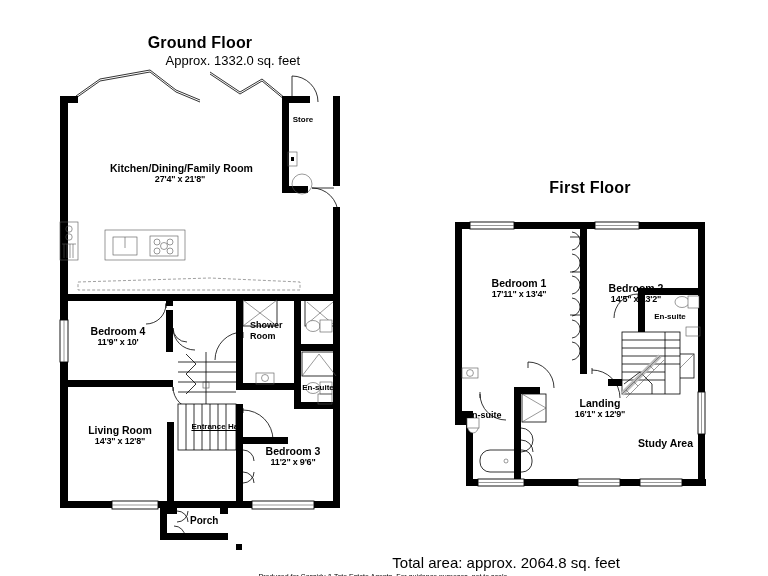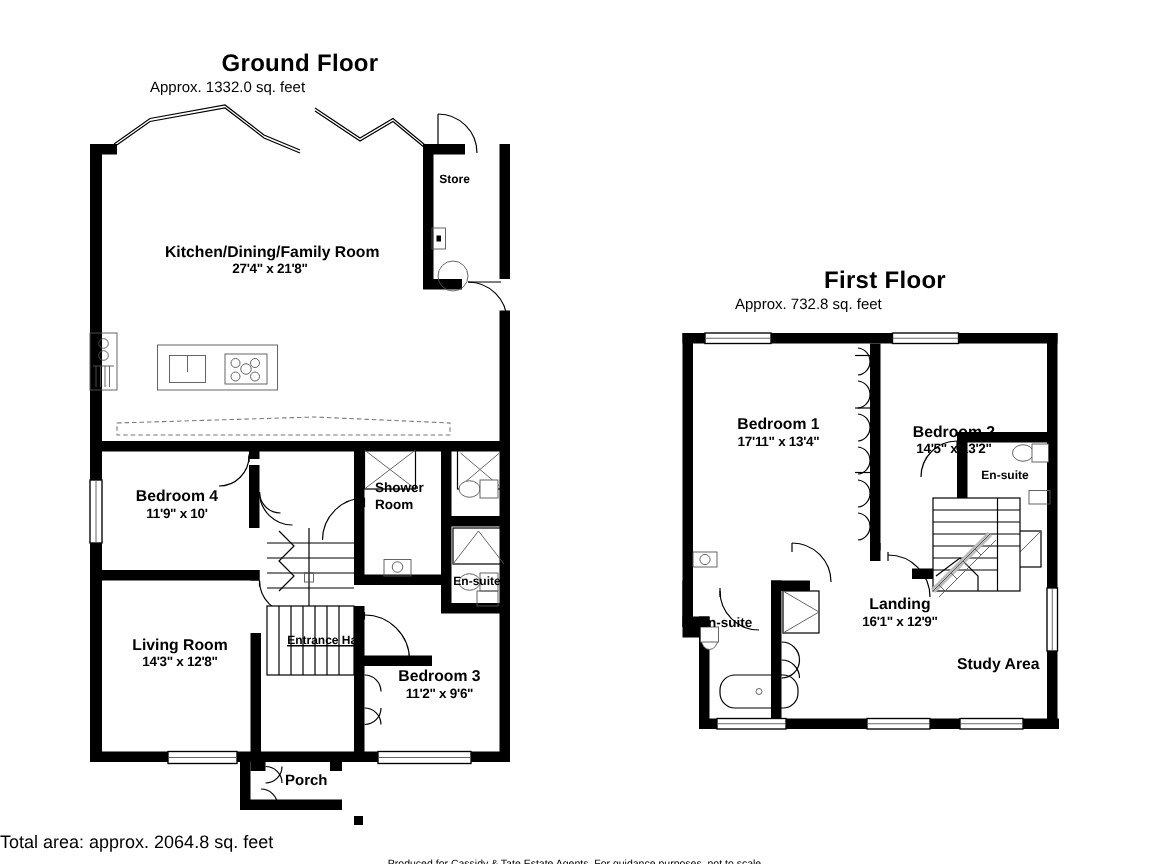--- a/index.html
+++ b/index.html
@@ -2,49 +2,48 @@
 <html><head>
 <meta charset="utf-8">
 <title>Floor Plan</title>
 <style>
   html,body{margin:0;padding:0;background:#ffffff;}
   body{width:768px;height:576px;overflow:hidden;
        font-family:"Liberation Sans","DejaVu Sans",sans-serif;color:#000;}
   #plan{position:relative;width:768px;height:576px;margin-top:32px;}
 
   .ttl{position:absolute;text-align:center;font-weight:bold;font-size:16px;letter-spacing:.2px;}
-  .sub{position:absolute;text-align:left;font-size:10px;}
+  .sub{position:absolute;text-align:right;font-size:13px;}
 
   .rmlbl{position:absolute;text-align:center;font-weight:bold;font-size:10.5px;line-height:12px;white-space:nowrap;}
   .rmlbl .dim{display:block;font-weight:bold;font-size:9px;line-height:11px;letter-spacing:-.2px;}
   .rmsm{position:absolute;text-align:left;font-weight:bold;font-size:9px;line-height:10.5px;white-space:nowrap;}
   .rmxs{position:absolute;text-align:center;font-weight:bold;font-size:8px;line-height:9.5px;white-space:nowrap;}
 
-  .ft1{position:absolute;text-align:left;font-size:12px;width:620px;left:0;}
+  .ft1{position:absolute;text-align:right;font-size:15px;width:620px;left:0;}
   .ft2{position:absolute;text-align:center;font-size:7px;width:768px;left:0;}
   .ft3{position:absolute;text-align:center;font-size:7px;width:768px;left:0;}
 
   svg{position:absolute;left:0;top:0;}
   .w{fill:#000;}
   .thin{fill:none;stroke:#000;stroke-width:.8;}
   .hair{fill:none;stroke:#555;stroke-width:.6;}
   .dash{fill:none;stroke:#777;stroke-width:.7;stroke-dasharray:3 2;}
   .win{fill:#fff;stroke:#000;stroke-width:.9;}
   .swing{fill:none;stroke:#000;stroke-width:.8;}
 </style>
 </head>
 <body>
 
 <div id="plan">
 
   <div class="ttl" style="left:100px;top:2px;width:200px;">Ground Floor</div>
   <div class="sub" style="left:100px;top:21px;width:200px;">Approx. 1332.0 sq. feet</div>
 
   <div class="ttl" style="left:490px;top:147px;width:200px;">First Floor</div>
-  <div class="sub" style="left:490px;top:166px;width:200px;">Approx. 732.8 sq. feet</div>
 
   <svg width="768" height="576">
 
     <g class="thin">
       <path d="M76,64 L100,47 L150,38 L176,58 L200,68"></path>
       <path d="M76,66 L100,49 L150,40 L176,60 L200,70"></path>
       <path d="M210,40 L240,60 L262,47 L285,66"></path>
       <path d="M210,42 L240,62 L262,49 L285,68"></path>
     </g>
 

